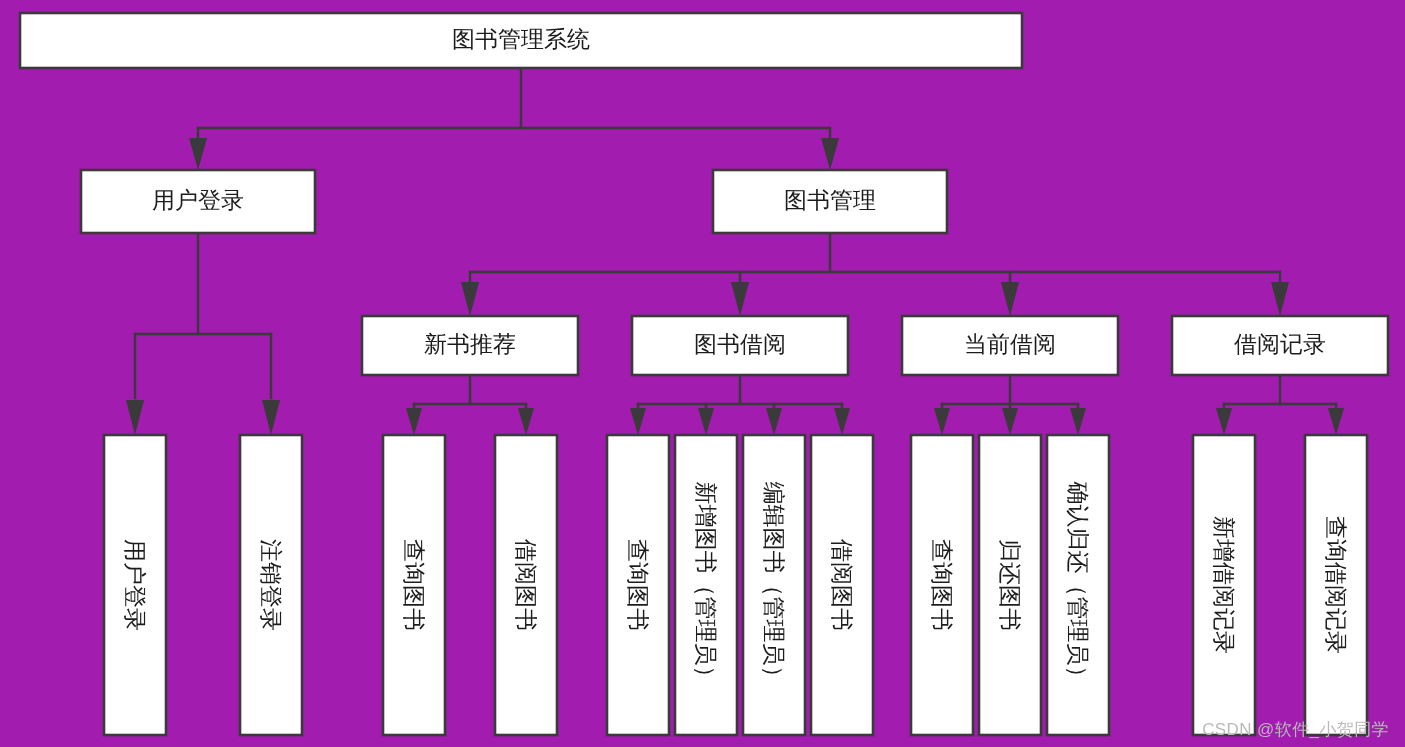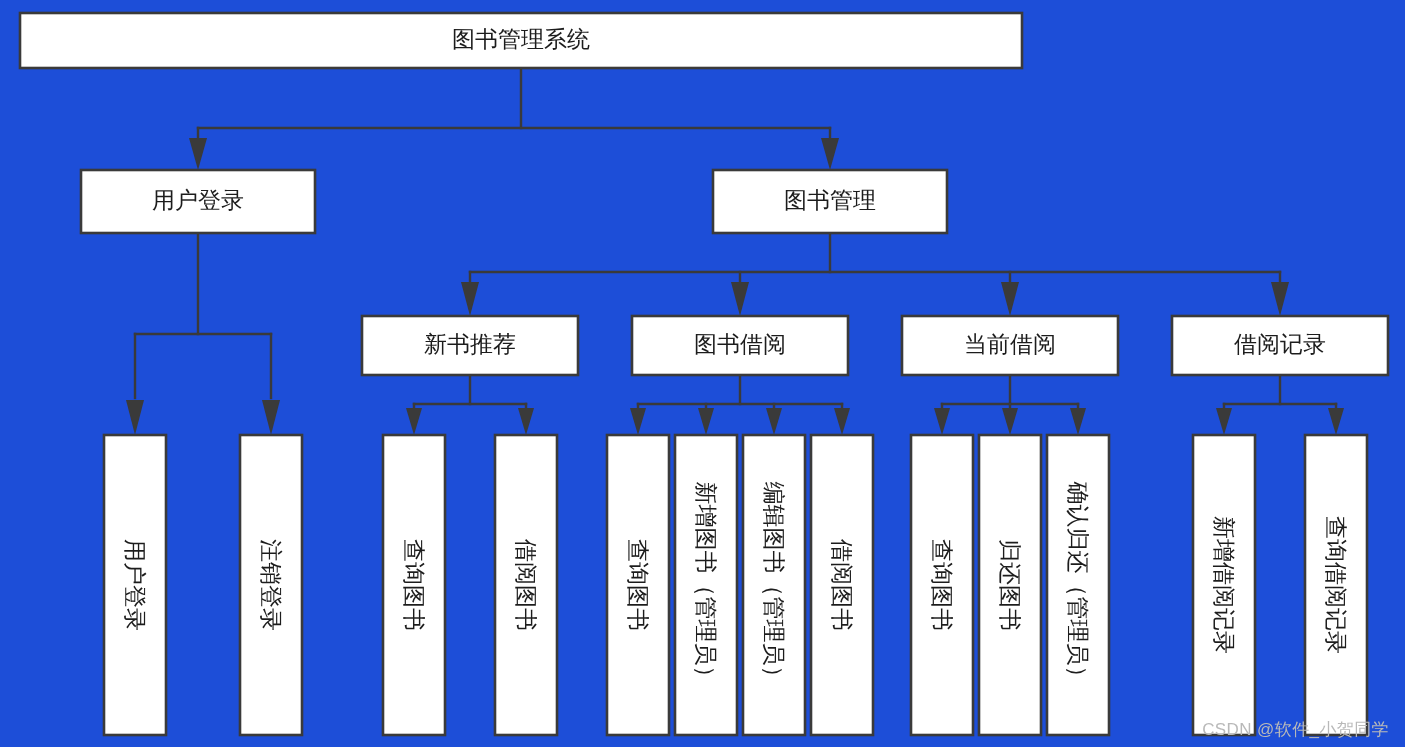--- a/index.html
+++ b/index.html
@@ -8,21 +8,21 @@
     padding: 0;
     background: #ffffff;
   }
   body {
     font-family: "Liberation Sans", "DejaVu Sans", sans-serif;
   }
   #diagram-root {
     position: relative;
     width: 1405px;
     height: 747px;
-    background: #1d4ed8;
+    background: #a21caf;
     overflow: hidden;
   }
   svg.flow {
     position: absolute;
     top: 0;
     left: 0;
     width: 1405px;
     height: 747px;
   }
   .node-box {

